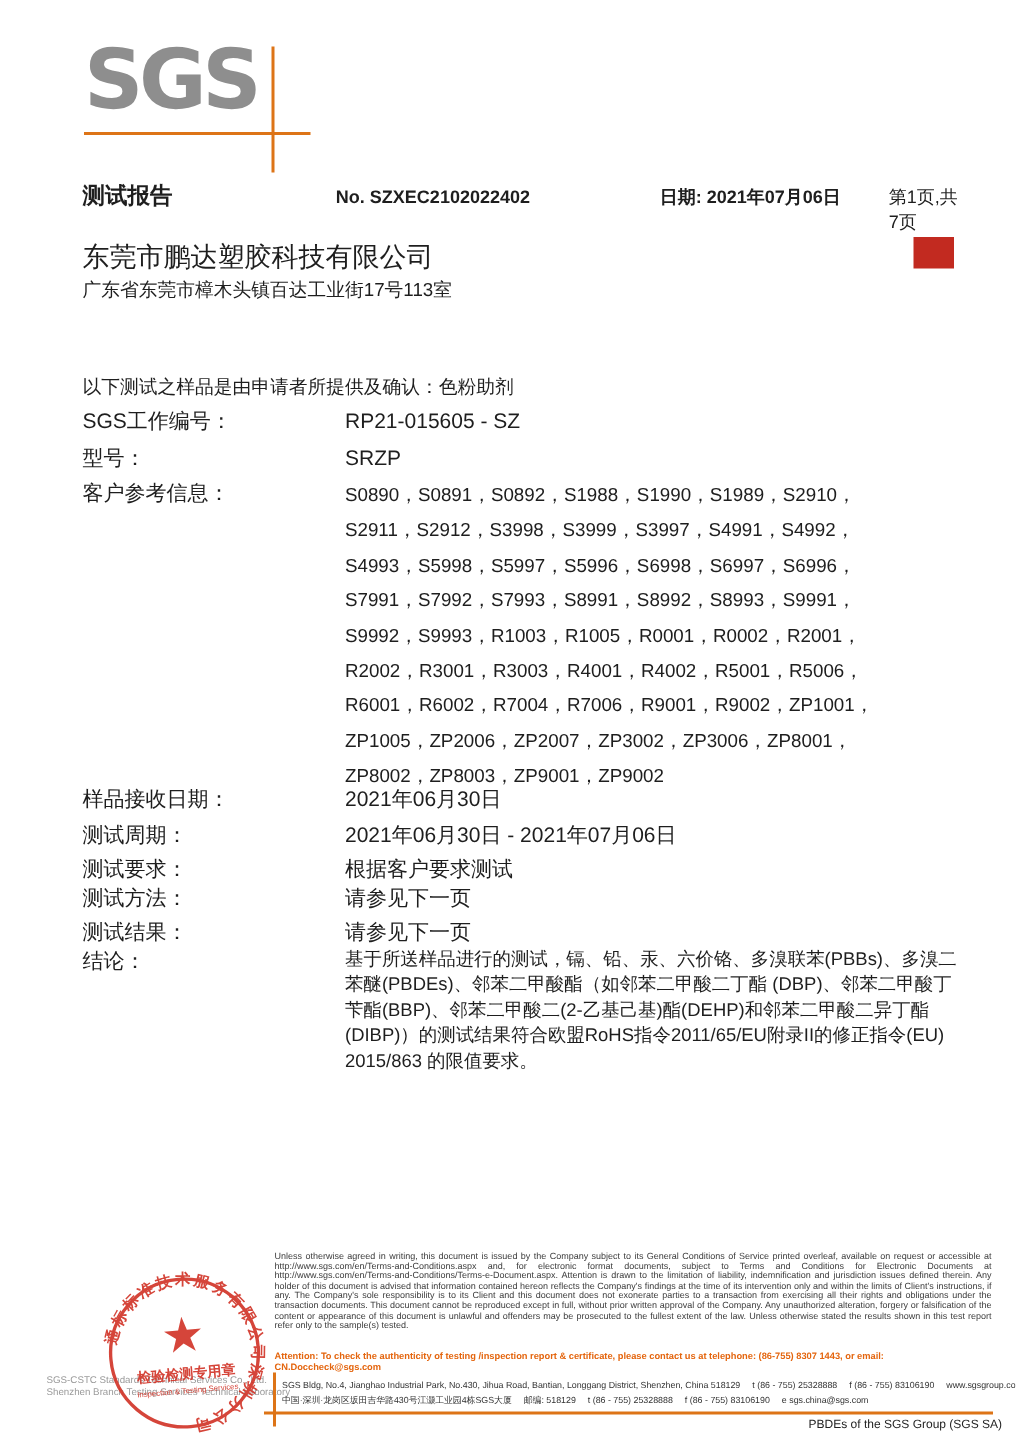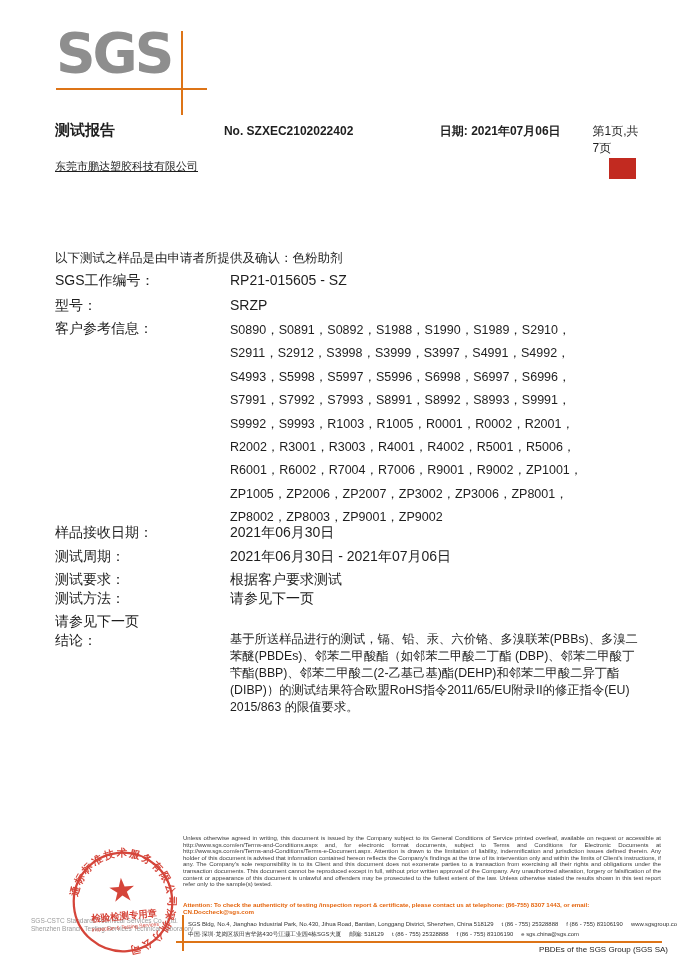--- a/index.html
+++ b/index.html
@@ -19,21 +19,21 @@
   .logo-hline { position:absolute; left:56px; top:88px; width:151px; height:2px; background:#dd7417; }
   .logo-vline { position:absolute; left:181px; top:31px; width:2px; height:84px; background:#dd7417; }
 
   
   .header-row { position:absolute; left:55px; top:121px; width:590px; display:flex; align-items:baseline;gap:31px; }
   .header-row .title { width:170px; font-size:15px; font-weight:bold; }
   .header-row .no    { width:228px; font-size:12px; font-weight:bold; }
   .header-row .date  { width:150px; font-size:12px; font-weight:bold; }
   .header-row .pages { font-size:12px; font-weight:normal; }
 
-  .applicant-name { position:absolute; left:55px; top:159px; font-size:11px;text-decoration:underline; }
+  .applicant-name { position:absolute; left:55px; top:159px; font-size:18px; }
   .applicant-addr { position:absolute; left:55px; top:185px; font-size:12.5px; }
   .red-mark { position:absolute; left:609px; top:158px; width:27px; height:21px; background:#c22a20; }
 
   .statement { position:absolute; left:55px; top:250px; font-size:12.5px; }
 
   
   .row { position:absolute; left:55px; display:flex; font-size:14px; }
   .row .lbl { width:175px; flex:none; }
   .ref-lines { position:absolute; left:230px; top:319px; font-size:12.5px; line-height:23.4px; }
   .conclusion-text {
@@ -71,20 +71,21 @@
   <div class="logo-vline"></div>
 
   <div class="header-row">
     <div class="title">测试报告</div>
     <div class="no">No. SZXEC2102022402</div>
     <div class="date">日期: 2021年07月06日</div>
     <div class="pages">第1页,共7页</div>
   </div>
 
   <div class="applicant-name">东莞市鹏达塑胶科技有限公司</div>
+  <div class="applicant-addr">广东省东莞市樟木头镇百达工业街17号113室</div>
   <div class="red-mark"></div>
 
   <div class="statement">以下测试之样品是由申请者所提供及确认：色粉助剂</div>
 
   <div class="row" style="top:272px">
     <div class="lbl">SGS工作编号：</div>
     <div class="val">RP21-015605 - SZ</div>
   </div>
   <div class="row" style="top:320px">
     <div class="lbl">客户参考信息：</div>
@@ -114,20 +115,21 @@
   </div>
   <div class="row" style="top:571px">
     <div class="lbl">测试要求：</div>
     <div class="val">根据客户要求测试</div>
   </div>
   <div class="row" style="top:590px">
     <div class="lbl">测试方法：</div>
     <div class="val">请参见下一页</div>
   </div>
   <div class="row" style="top:613px">
+    <div class="lbl">测试结果：</div>
     <div class="val">请参见下一页</div>
   </div>
   <div class="row" style="top:632px">
     <div class="lbl">结论：</div>
   </div>
   <div class="conclusion-text">基于所送样品进行的测试，镉、铅、汞、六价铬、多溴联苯(PBBs)、多溴二苯醚(PBDEs)、邻苯二甲酸酯（如邻苯二甲酸二丁酯 (DBP)、邻苯二甲酸丁苄酯(BBP)、邻苯二甲酸二(2-乙基己基)酯(DEHP)和邻苯二甲酸二异丁酯(DIBP)）的测试结果符合欧盟RoHS指令2011/65/EU附录II的修正指令(EU) 2015/863 的限值要求。</div>
 
   <div class="company-en">
     <div>SGS-CSTC Standards Technical Services Co., Ltd.</div>
     <div>Shenzhen Branch Testing Services Technical Laboratory</div>

